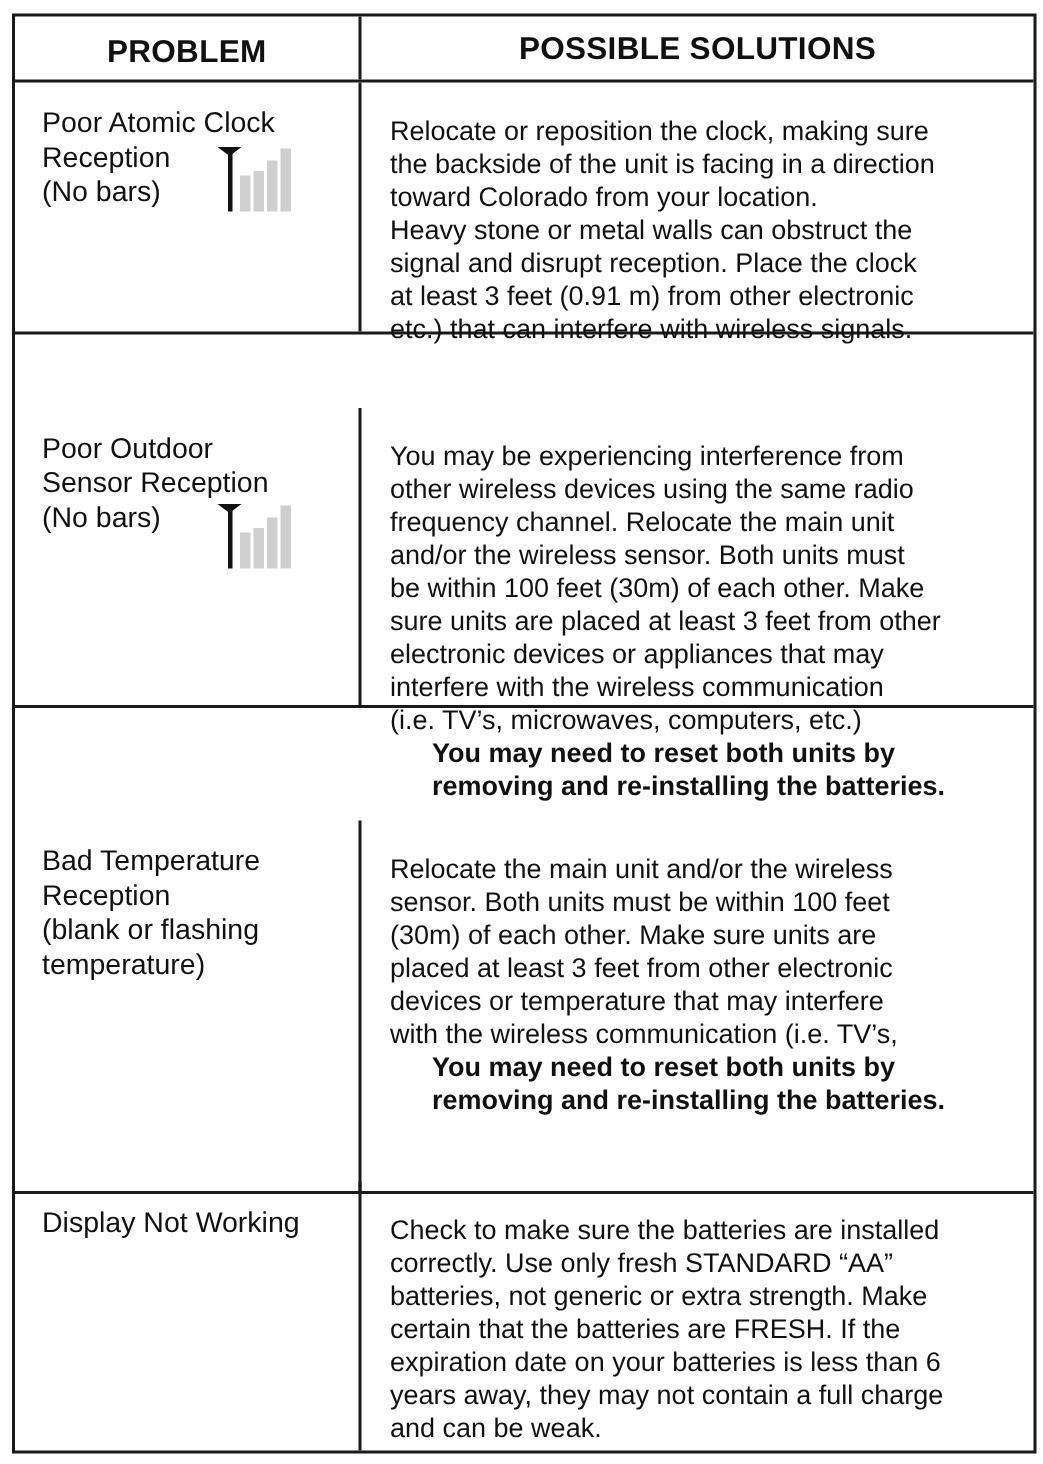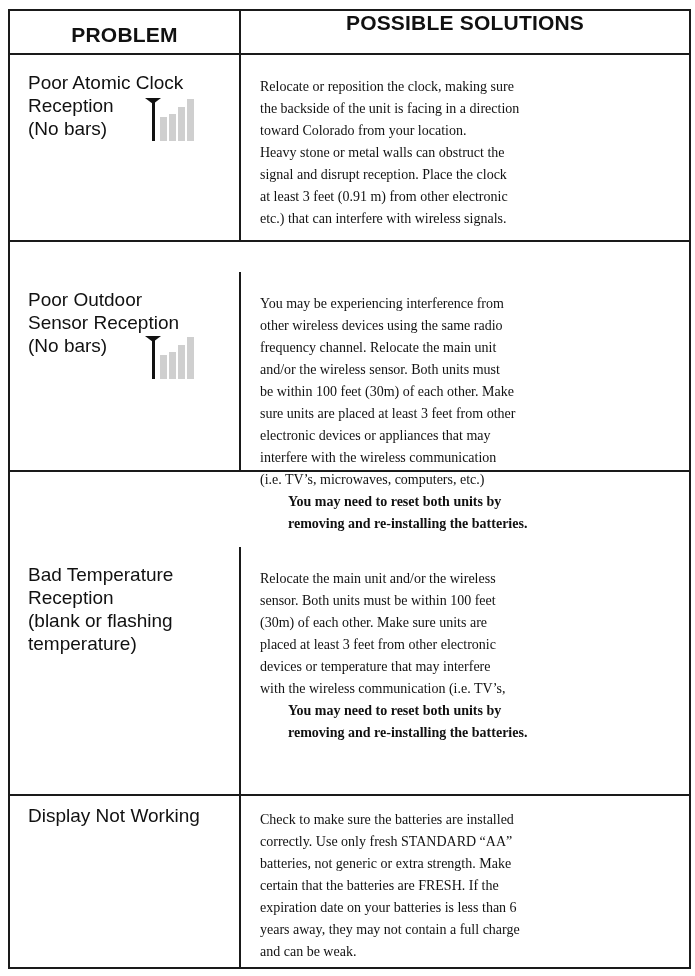--- a/index.html
+++ b/index.html
@@ -8,23 +8,23 @@
   .tbl { position: absolute; left: 8px; top: 9px; width: 683px; height: 960px;
          border: 2px solid #1a1a1a; box-sizing: border-box; }
   .row { position: absolute; left: 0; right: 0; border-bottom: 2px solid #1a1a1a; box-sizing: border-box; }
   .row.last { border-bottom: none; }
   .cell-l { position: absolute; left: 0; top: 0; bottom: 0; width: 231px;
             border-right: 2px solid #1a1a1a; box-sizing: border-box; }
   .cell-r { position: absolute; left: 231px; right: 0; top: 0; bottom: 0; }
   .hdr { font-weight: bold; font-size: 21px; letter-spacing: 0.2px; text-align: center; }
   .hdr .cell-l span, .hdr .cell-r span { display: block; }
   .hdr .cell-l span { padding-top: 12px; padding-left: 0; }
-  .hdr .cell-r span { }
+  .hdr .cell-r span { padding-top: 10px; }
   .ptext { position: absolute; left: 18px; top: 16px; font-size: 19px; line-height: 23px; white-space: pre-line; }
-  .stext { position: absolute; left: 19px; top: 21px; font-size: 14px; line-height: 22px; right: 6px; font-family: Liberation Serif, serif; }
+  .stext { position: absolute; left: 19px; top: 21px; font-size: 18px; line-height: 22px; right: 6px; }
   .stext .line { display: block; white-space: nowrap; }
   .stext .bold { font-weight: bold; margin-left: 28px; }
   .sig { position: absolute; width: 50px; height: 44px; }
   .sig .mast { position: absolute; left: 7px; top: 3px; width: 3px; height: 40px; background: #111; }
   .sig .cap { position: absolute; left: 0; top: 0; width: 0; height: 0;
               border-left: 8.5px solid transparent; border-right: 8.5px solid transparent;
               border-top: 6px solid #111; }
   .sig .bar { position: absolute; bottom: 1px; width: 7px; background: #cfcfcf; }
 </style>
 </head>
@@ -34,21 +34,21 @@
 
   <div class="row hdr" style="top:0; height:44px;">
     <div class="cell-l">
       <span>PROBLEM</span>
     </div>
     <div class="cell-r">
       <span>POSSIBLE SOLUTIONS</span>
     </div>
   </div>
 
-  <div class="row" style="top:44px; height:187px;">
+  <div class="row" style="top:44px; height:168px;">
     <div class="cell-l">
       <div class="ptext">Poor Atomic Clock
 Reception
 (No bars)</div>
       <div class="sig" style="left:135px; top:43px;">
         <div class="cap"></div>
           <div class="mast"></div>
         <div class="bar" style="left:15px; height:24px;"></div>
         <div class="bar" style="left:24px; height:27px;"></div>
         <div class="bar" style="left:33px; height:34px;"></div>

